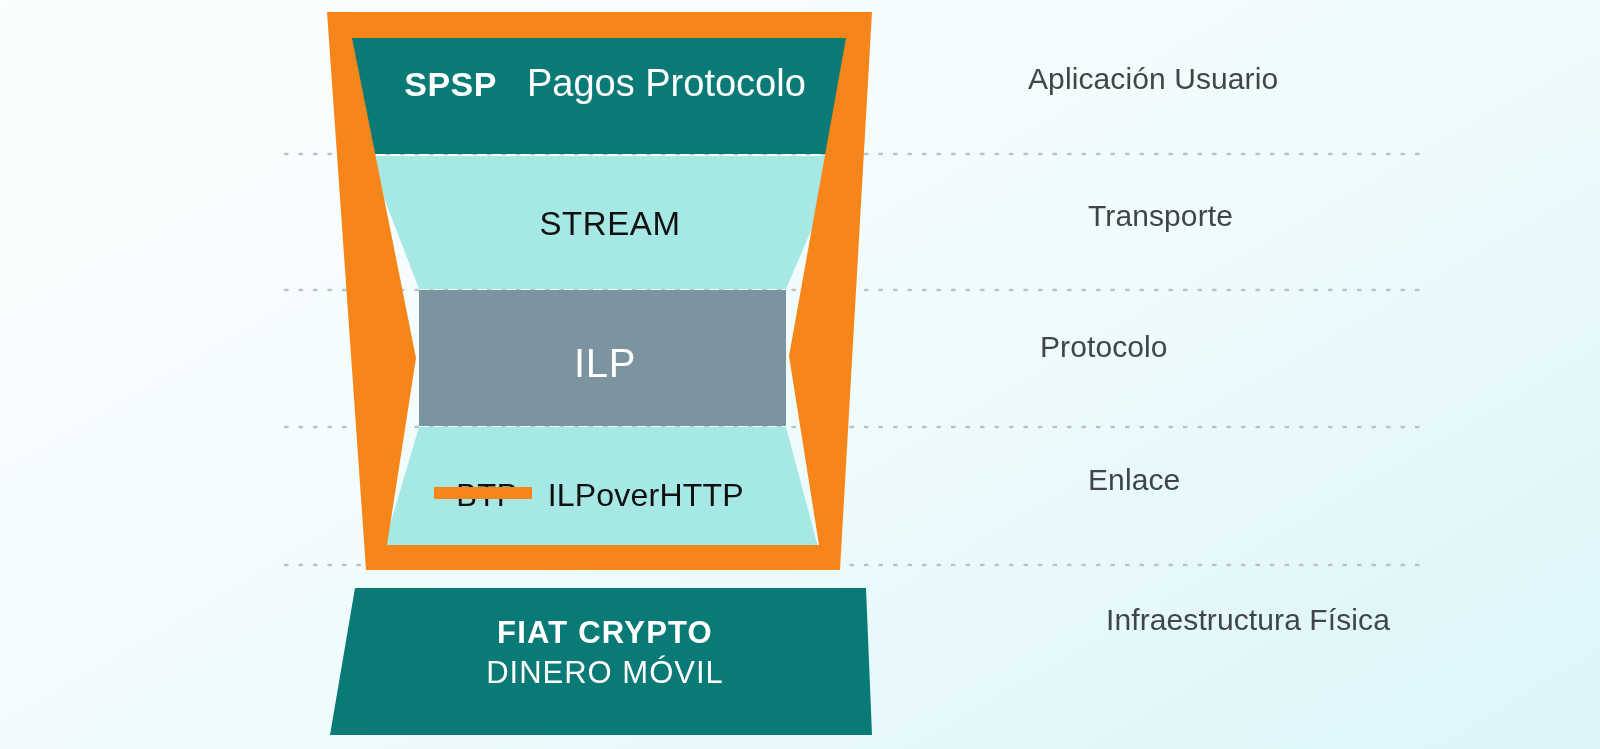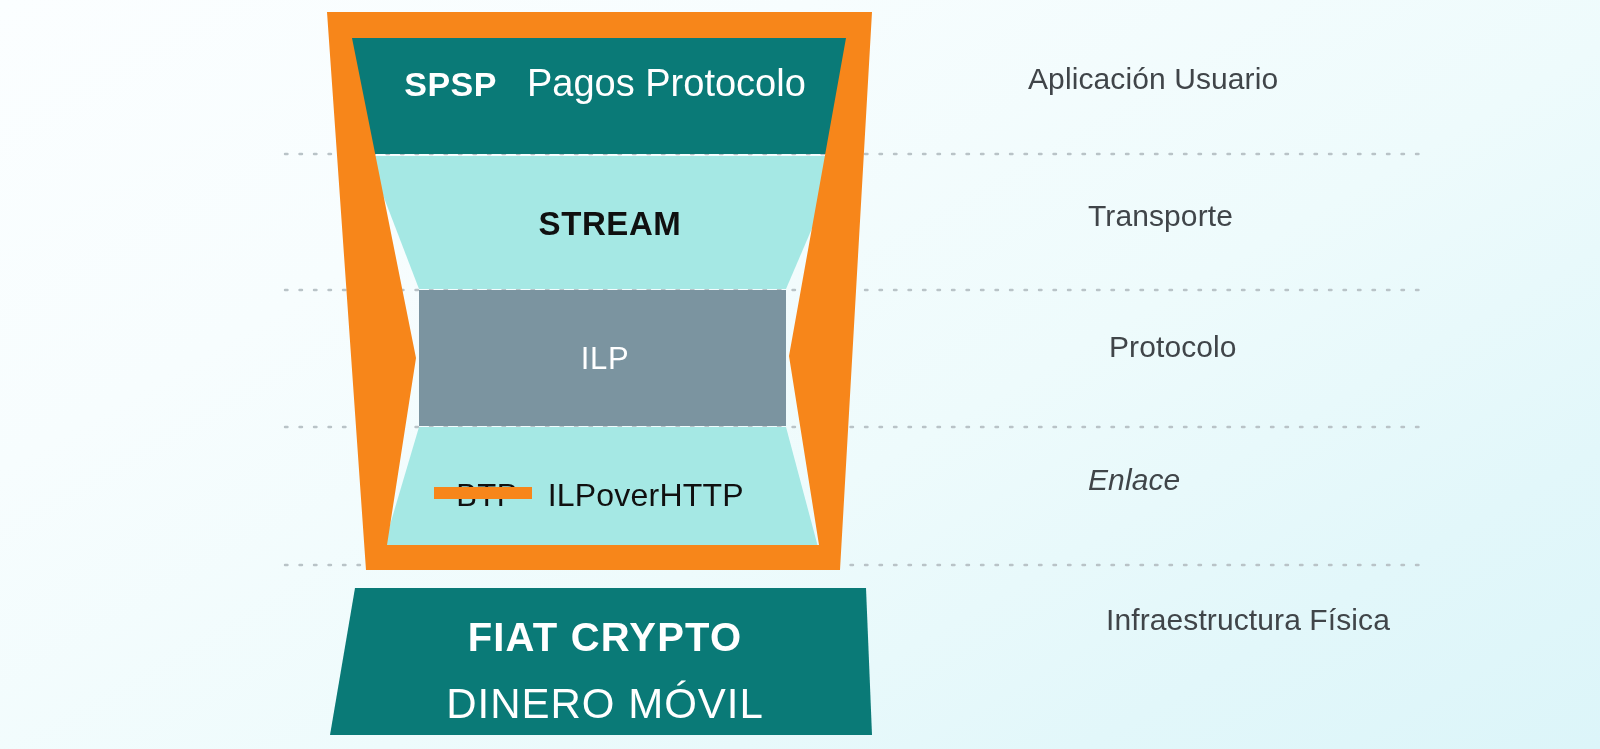--- a/index.html
+++ b/index.html
@@ -53,26 +53,26 @@
     letter-spacing: 0.5px;
   }
   .t-pagos {
     color: #ffffff;
     font-size: 38px;
     font-weight: 400;
   }
   .t-stream {
     color: #101010;
     font-size: 33px;
-    font-weight: 700;
+    font-weight: 400;
     letter-spacing: 0.6px;
   }
   .t-ilp {
     color: #ffffff;
-    font-size: 31px;
+    font-size: 40px;
     font-weight: 400;
     letter-spacing: 0.6px;
     margin-top: 12px;
   }
   .enlace-row {
     display: flex;
     align-items: baseline;
     justify-content: center;
     gap: 30px;
   }
@@ -93,30 +93,30 @@
     background: #f7861a;
   }
   .t-ilpoverhttp {
     color: #101010;
     font-size: 32px;
     font-weight: 400;
     letter-spacing: 0.2px;
   }
   .t-fiat-crypto {
     color: #ffffff;
-    font-size: 40px;
+    font-size: 31px;
     font-weight: 700;
     letter-spacing: 1.2px;
   }
   .t-dinero {
     color: #ffffff;
-    font-size: 42px;
+    font-size: 31px;
     font-weight: 300;
     letter-spacing: 1px;
-    margin-top: 20px;
+    margin-top: 4px;
   }
 </style>
 </head>
 <body>
 
 <div id="stage">
 
   <svg id="diagram-svg" viewBox="0 0 1600 749" preserveAspectRatio="none" aria-hidden="true">
 
     <g>
@@ -173,19 +173,19 @@
 
   <div class="layer-text" style="left:340px; top:615px; width:530px;">
     <div class="t-fiat-crypto">FIAT  CRYPTO</div>
     <div class="t-dinero">DINERO MÓVIL</div>
   </div>
 
   <div class="right-label" style="left:1028px; top:62px;">Aplicación Usuario</div>
 
   <div class="right-label" style="left:1088px; top:199px;">Transporte</div>
 
-  <div class="right-label" style="left:1109px; top:330px;text-align:center;">Protocolo</div>
+  <div class="right-label" style="left:1040px; top:330px;text-align:center;">Protocolo</div>
 
-  <div class="right-label" style="left:1088px; top:463px;font-style:italic;">Enlace</div>
+  <div class="right-label" style="left:1088px; top:463px;">Enlace</div>
 
   <div class="right-label" style="left:1088px; top:603px;margin-left:18px;">Infraestructura Física</div>
 
 </div>
 
 </body></html>

